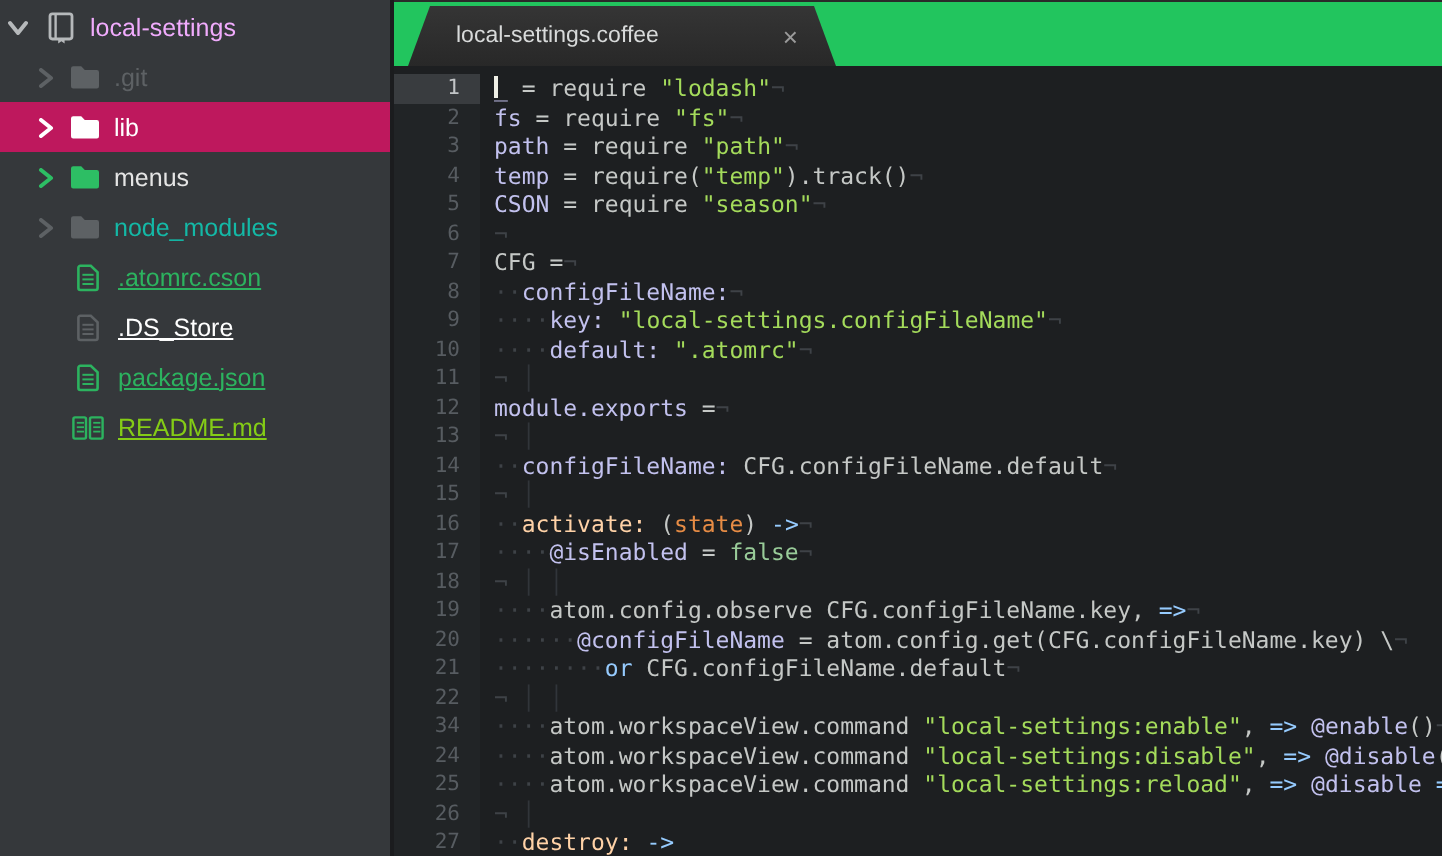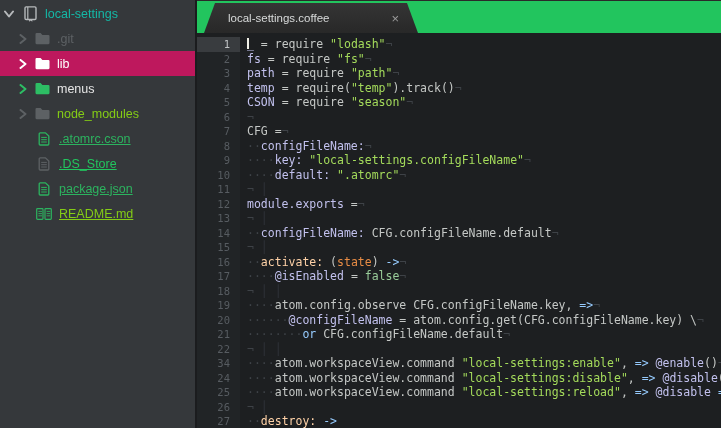--- a/index.html
+++ b/index.html
@@ -1,21 +1,21 @@
 <!DOCTYPE html>
 <html><head>
 <meta charset="utf-8">
 <style>
   * { margin:0; padding:0; box-sizing:border-box; }
   html,body { width:721px; height:428px; overflow:hidden; background:#1d1f21; }
   .app { display:flex; width:721px; height:428px; font-family:"Liberation Sans",sans-serif; }
 
   
   .tree { width:197px; flex-shrink:0; background:#35383b; border-right:2px solid #1b1c1e; padding-top:1px; }
-  .tree-row { height:25px; display:flex; align-items:center; font-size:12.5px; color:#14b8a6; cursor:default; }
+  .tree-row { height:25px; display:flex; align-items:center; font-size:12.5px; color:#f0abfc; cursor:default; }
   .tree-row.selected { background:#be185d; }
   .tree-row .chev { width:10px; height:10px; flex-shrink:0; display:flex; align-items:center; justify-content:center; }
   .tree-row .ticon { width:16px; height:16px; flex-shrink:0; display:flex; align-items:center; justify-content:center; }
   .tree-row .tlabel { padding-left:7px; white-space:nowrap; }
   .tree-row.root { padding-left:4px; }
   .tree-row.root .chev { margin-right:8px; }
   .tree-row.child-folder { padding-left:18px; }
   .tree-row.child-folder .chev { margin-right:6px; }
   .tree-row.child-file { padding-left:36px;text-decoration:underline; }
 
@@ -104,21 +104,21 @@
               <path d="M1.5 1 L6.5 5 L1.5 9" fill="none" stroke="#2dbe64" stroke-width="2" stroke-linecap="round" stroke-linejoin="round"></path>
             </svg>
           </span>
           <span class="ticon">
             <svg width="15" height="13" viewBox="0 0 15 13">
               <path d="M0.5 2.2 a1.1 1.1 0 0 1 1.1-1.1 h4 l1.8 1.9 h6 a1.1 1.1 0 0 1 1.1 1.1 v7 a1.1 1.1 0 0 1 -1.1 1.1 h-11.8 a1.1 1.1 0 0 1 -1.1-1.1 z" fill="#2dbe64"></path>
             </svg>
           </span>
           <span class="tlabel">menus</span>
         </div>
-        <div class="tree-row child-folder" style="color: #84cc16;">
+        <div class="tree-row child-folder" style="color: #14b8a6;">
           <span class="chev">
             <svg width="8" height="10" viewBox="0 0 8 10">
               <path d="M1.5 1 L6.5 5 L1.5 9" fill="none" stroke="#5d6164" stroke-width="2" stroke-linecap="round" stroke-linejoin="round"></path>
             </svg>
           </span>
           <span class="ticon">
             <svg width="15" height="13" viewBox="0 0 15 13">
               <path d="M0.5 2.2 a1.1 1.1 0 0 1 1.1-1.1 h4 l1.8 1.9 h6 a1.1 1.1 0 0 1 1.1 1.1 v7 a1.1 1.1 0 0 1 -1.1 1.1 h-11.8 a1.1 1.1 0 0 1 -1.1-1.1 z" fill="#5d6164"></path>
             </svg>
           </span>
@@ -128,21 +128,21 @@
           <span class="ticon">
             <svg width="12" height="14" viewBox="0 0 12 14">
               <path d="M1.2 1.9 a1 1 0 0 1 1-1 h5.2 l3.4 3.2 v7.9 a1 1 0 0 1 -1 1 h-7.6 a1 1 0 0 1 -1-1 z" fill="none" stroke="#2cb35f" stroke-width="1.3"></path>
               <line x1="3.2" y1="5.4" x2="8.8" y2="5.4" stroke="#2cb35f" stroke-width="1"></line>
               <line x1="3.2" y1="7.7" x2="8.8" y2="7.7" stroke="#2cb35f" stroke-width="1"></line>
               <line x1="3.2" y1="10" x2="8.8" y2="10" stroke="#2cb35f" stroke-width="1"></line>
             </svg>
           </span>
           <span class="tlabel">.atomrc.cson</span>
         </div>
-        <div class="tree-row child-file" style="color: #22c55e;">
+        <div class="tree-row child-file" style="color: #ffffff;">
           <span class="ticon">
             <svg width="12" height="14" viewBox="0 0 12 14">
               <path d="M1.2 1.9 a1 1 0 0 1 1-1 h5.2 l3.4 3.2 v7.9 a1 1 0 0 1 -1 1 h-7.6 a1 1 0 0 1 -1-1 z" fill="none" stroke="#5d6164" stroke-width="1.3"></path>
               <line x1="3.2" y1="5.4" x2="8.8" y2="5.4" stroke="#5d6164" stroke-width="1"></line>
               <line x1="3.2" y1="7.7" x2="8.8" y2="7.7" stroke="#5d6164" stroke-width="1"></line>
               <line x1="3.2" y1="10" x2="8.8" y2="10" stroke="#5d6164" stroke-width="1"></line>
             </svg>
           </span>
           <span class="tlabel">.DS_Store</span>
         </div>

